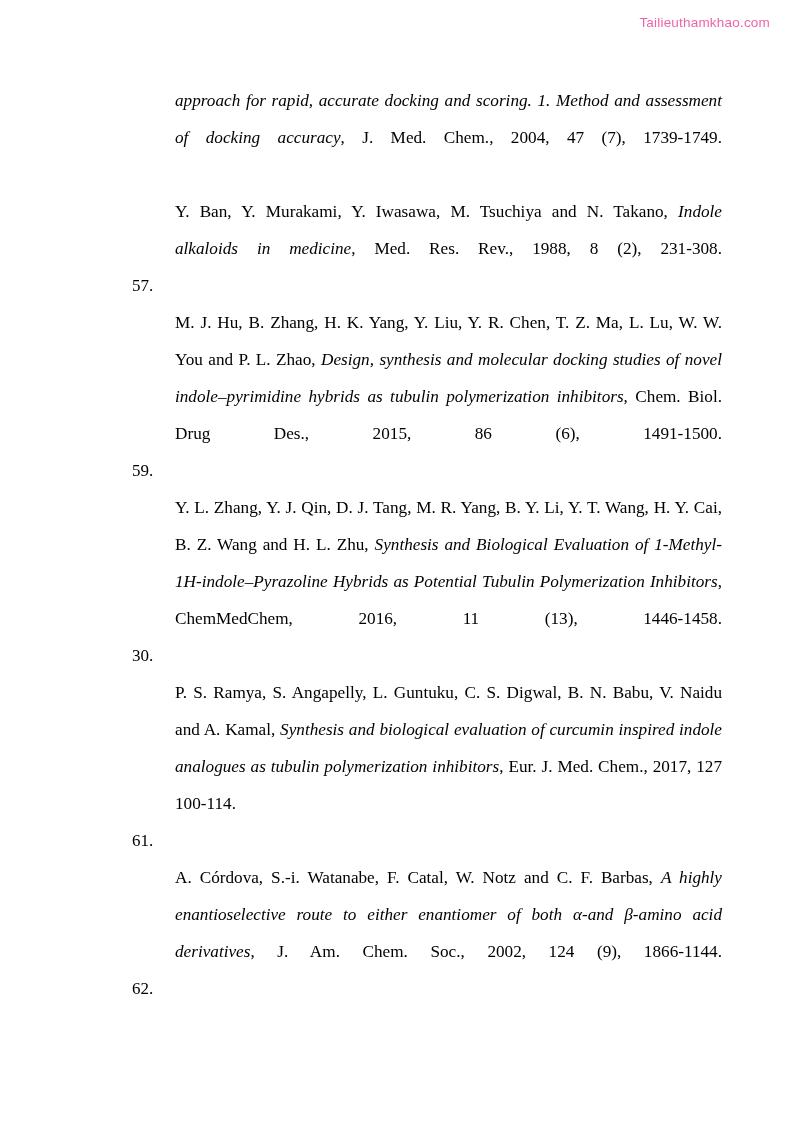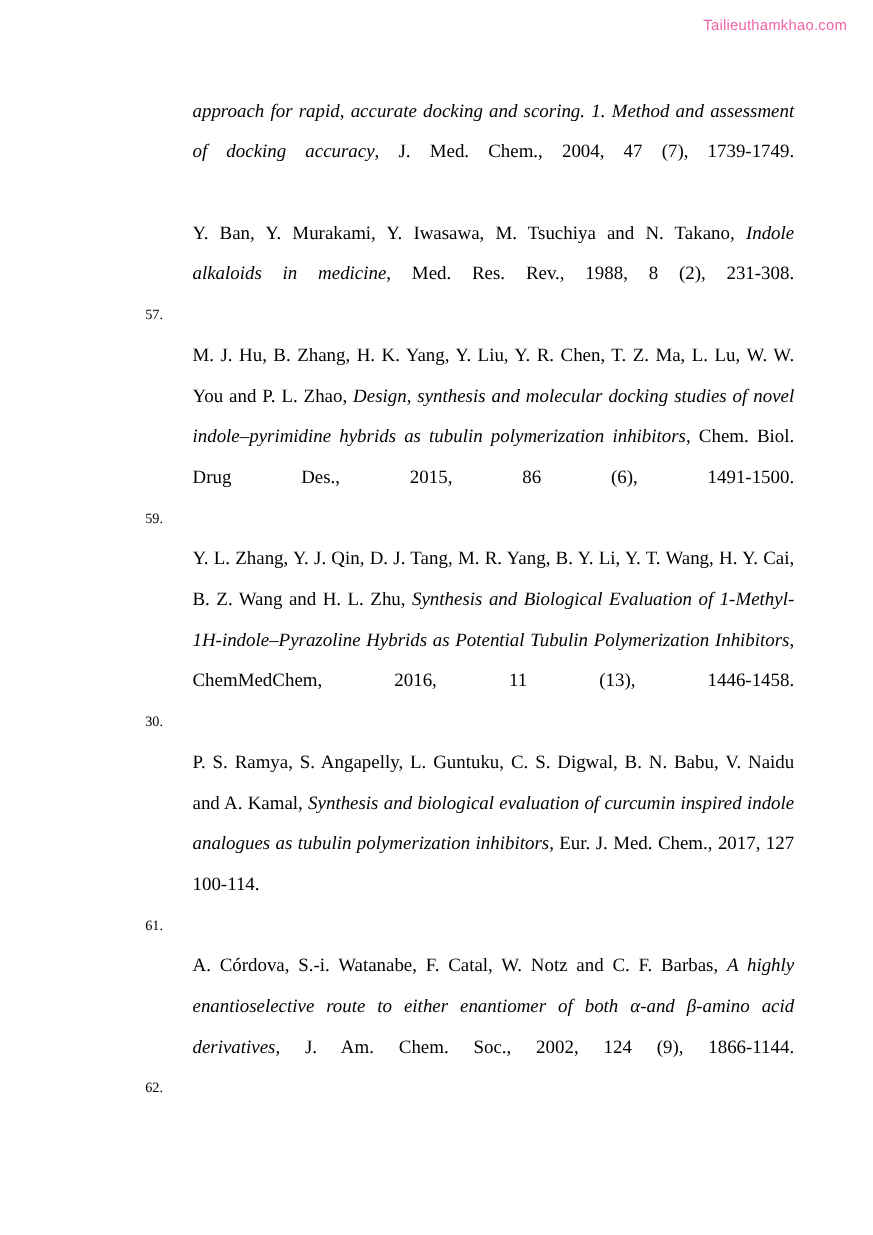--- a/index.html
+++ b/index.html
@@ -39,21 +39,21 @@
   .reference-entry {
     display: flex;
     align-items: flex-end;
     margin: 0 0 0 0;
   }
 
   
   .reference-entry .ref-number {
     flex: 0 0 43px;
     width: 43px;
-    font-size: 13px;
+    font-size: 17px;
     line-height: 37px;
     text-align: left;
     white-space: nowrap;
   }
 
   .reference-entry .ref-text {
     flex: 1 1 auto;
     font-size: 17.2px;
     line-height: 37px;
     text-align: justify;

